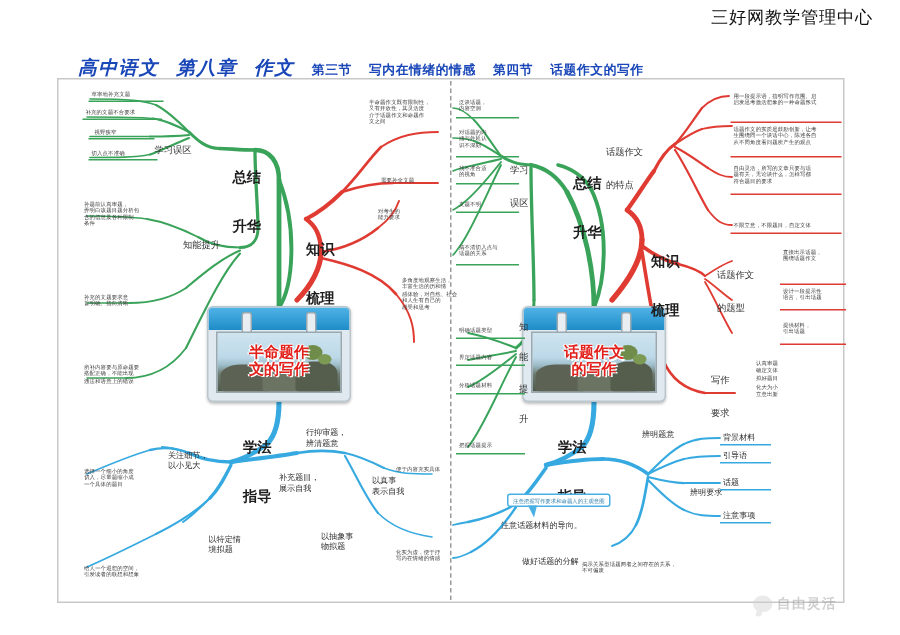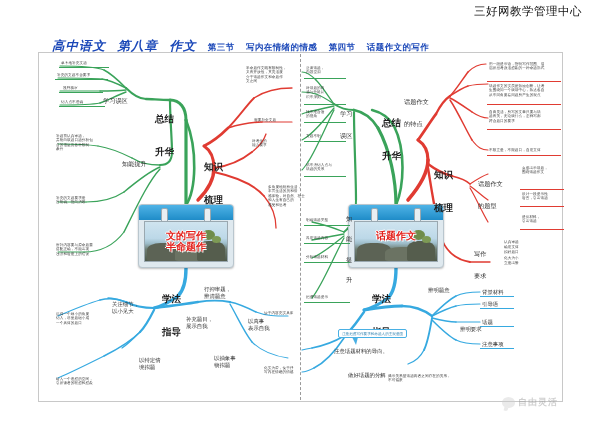--- a/index.html
+++ b/index.html
@@ -271,22 +271,22 @@
     <div class="ring l"></div>
     <div class="ring r"></div>
     <div class="photo">
       <div class="rock" style="left:2px;bottom:0;width:34px;height:18px;"></div>
       <div class="rock" style="left:30px;bottom:0;width:40px;height:14px;background:#6b7363;"></div>
       <div class="rock" style="right:2px;bottom:0;width:28px;height:20px;background:#555d4d;"></div>
       <div class="grn" style="right:12px;top:8px;width:13px;height:10px;"></div>
       <div class="grn" style="right:6px;top:14px;width:9px;height:7px;background:#7d9a55;"></div>
     </div>
     <div class="ttl">
+      <div>半命题作</div>
       <div>文的写作</div>
-      <div>半命题作</div>
     </div>
   </div>
 
   <div class="lbl big" style="left:155px;top:92px;text-align:center;">
     <div>总结</div>
     <div>升华</div>
   </div>
   <div class="lbl mid2" style="left:103px;top:97px;">学习误区</div>
   <div class="lbl mid2" style="left:122px;top:160px;">知能提升</div>
 
@@ -358,20 +358,21 @@
     <div class="ring r"></div>
     <div class="photo">
       <div class="rock" style="left:2px;bottom:0;width:34px;height:18px;"></div>
       <div class="rock" style="left:30px;bottom:0;width:40px;height:14px;background:#6b7363;"></div>
       <div class="rock" style="right:2px;bottom:0;width:28px;height:20px;background:#555d4d;"></div>
       <div class="grn" style="right:12px;top:8px;width:13px;height:10px;"></div>
       <div class="grn" style="right:6px;top:14px;width:9px;height:7px;background:#7d9a55;"></div>
     </div>
     <div class="ttl">
       <div>话题作文</div>
+      <div>的写作</div>
     </div>
   </div>
 
   <div class="lbl big" style="left:382px;top:96px;text-align:center;">
     <div>总结</div>
     <div>升华</div>
   </div>
   <div class="lbl mid2" style="left:340px;top:96px;text-align:center;line-height:1.15;">
     <div>学习</div>
     <div>误区</div>

